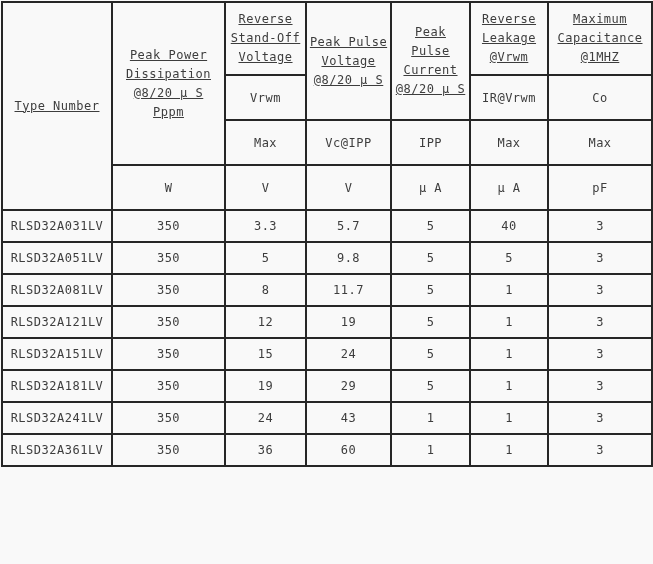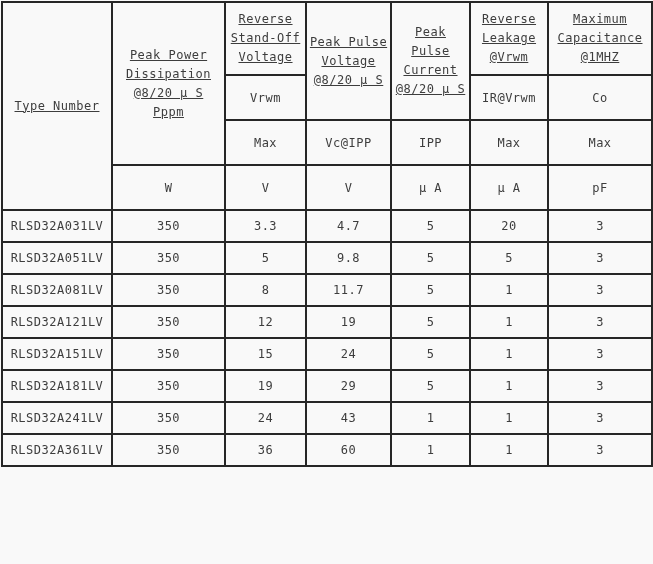--- a/index.html
+++ b/index.html
@@ -101,23 +101,23 @@
         <td>μ A</td>
         <td>μ A</td>
         <td>pF</td>
       </tr>
     </thead>
     <tbody>
   <tr>
     <td>RLSD32A031LV</td>
     <td>350</td>
     <td>3.3</td>
-    <td>4.7</td>
+    <td>5.7</td>
     <td>5</td>
-    <td>20</td>
+    <td>40</td>
     <td>3</td>
   </tr>
 
   <tr>
     <td>RLSD32A051LV</td>
     <td>350</td>
     <td>5</td>
     <td>9.8</td>
     <td>5</td>
     <td>5</td>

